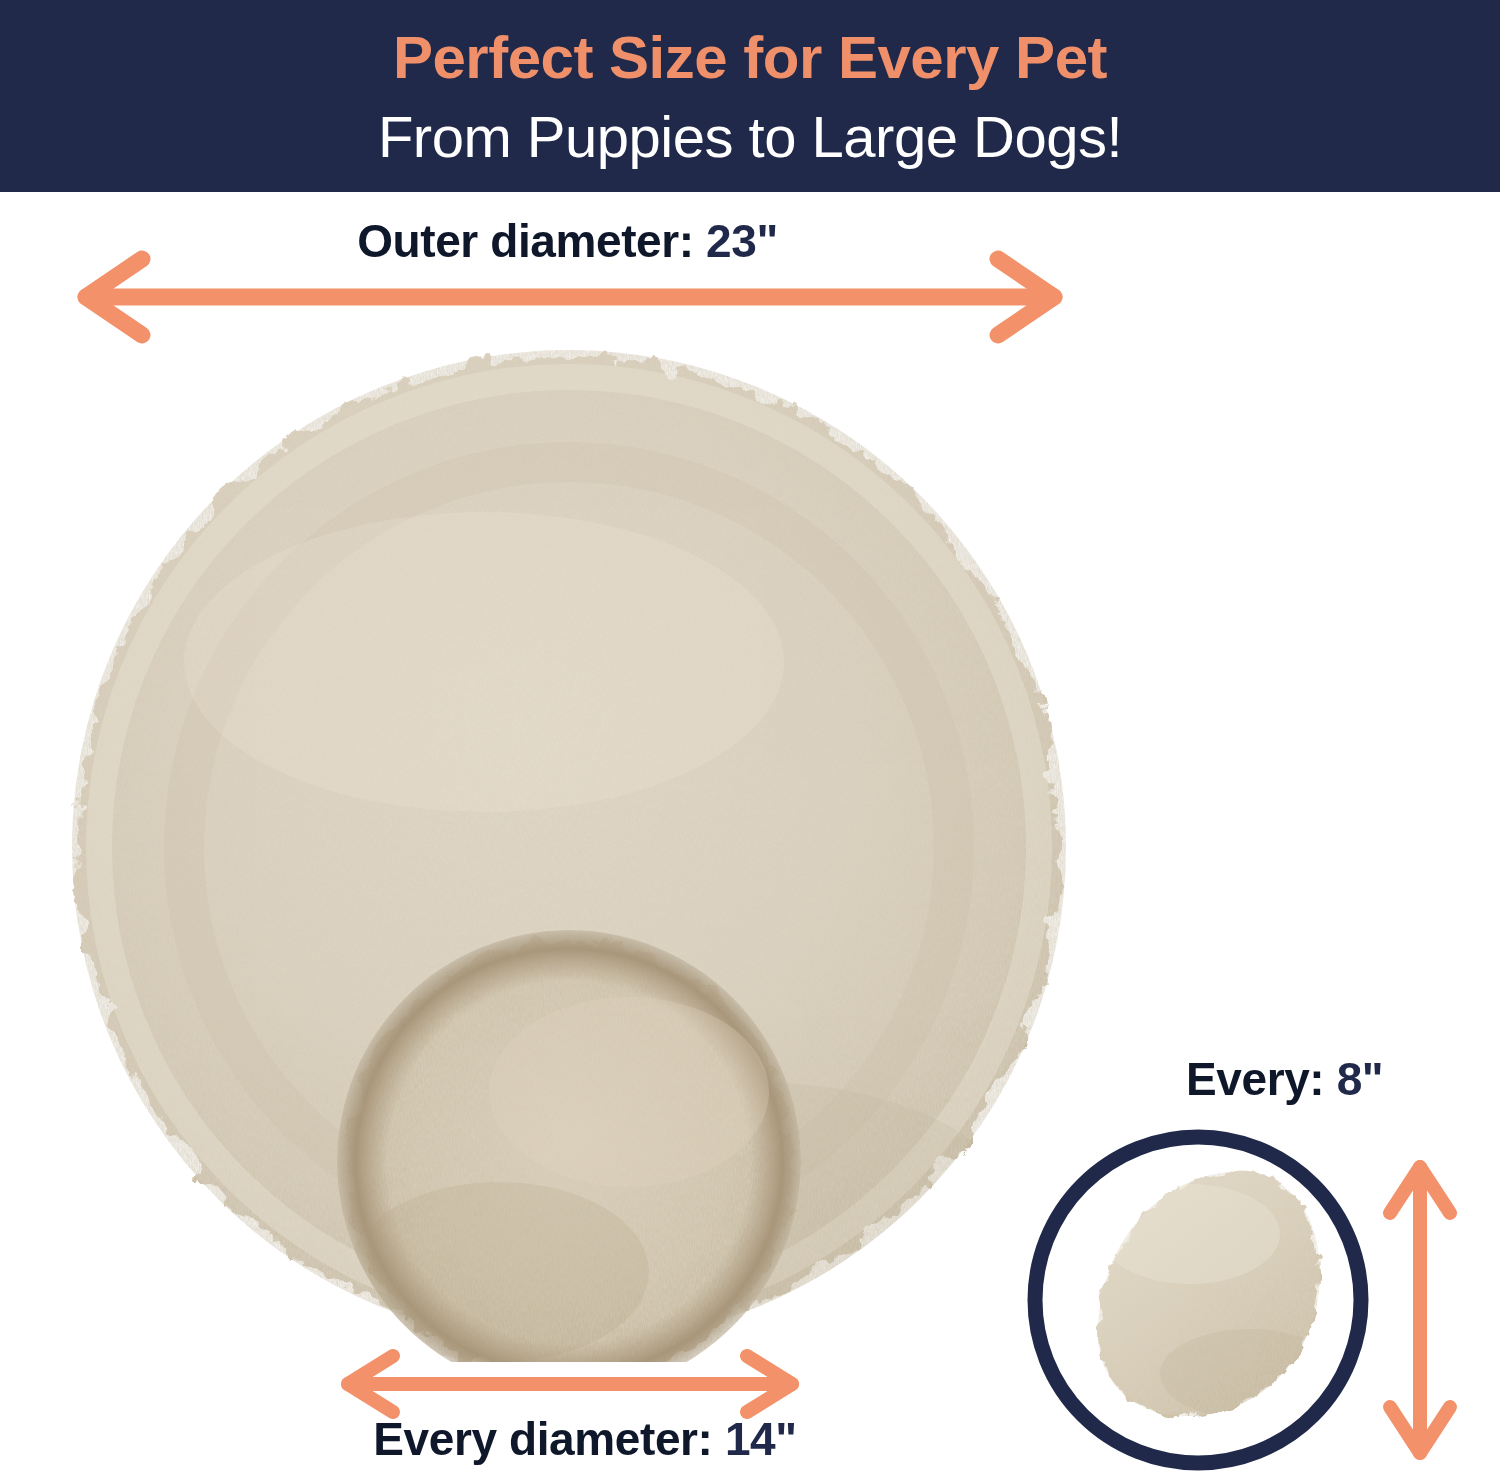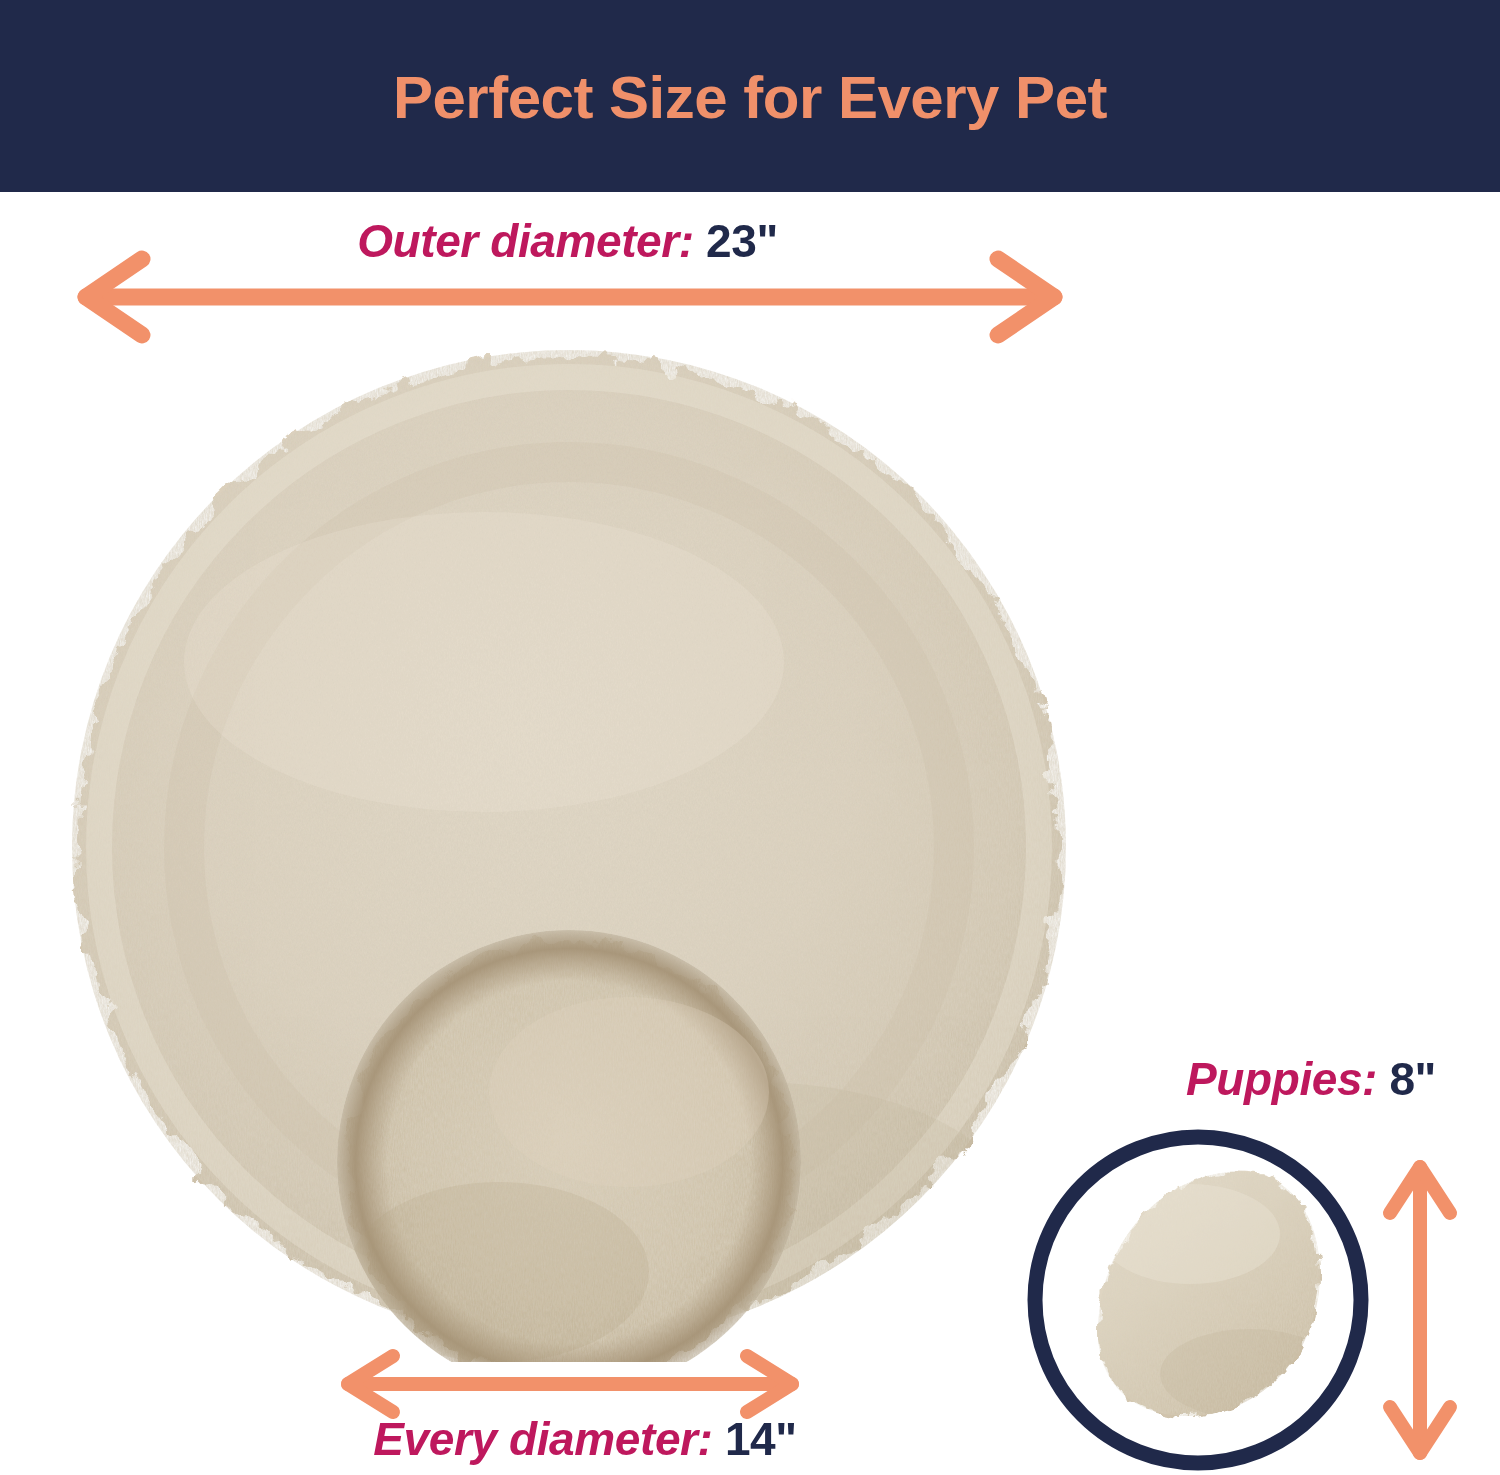--- a/index.html
+++ b/index.html
@@ -54,21 +54,21 @@
   }
 
   
   .dim-label {
     position: absolute;
     font-size: 46px;
     font-weight: bold;
     white-space: nowrap;
     letter-spacing: -0.4px;
   }
-  .dim-label .lbl { color: #be185d; font-style: italic; }
+  .dim-label .lbl { color: #0f172a; }
   .dim-label .val { color: #20294A; font-weight: bold; }
 
   #outer-label {
     left: 0;
     top: 214px;
     width: 1135px;
     text-align: center;
   }
   #inner-label {
     left: 330px;
@@ -109,20 +109,21 @@
   }
   .bed-svg { display: block; width: 100%; height: 100%; }
 </style>
 </head>
 <body>
 
 <div id="page">
 
   <div class="banner">
     <div class="banner-line1">Perfect Size for Every Pet</div>
+    <div class="banner-line2">From Puppies to Large Dogs!</div>
   </div>
 
   <div class="dim-label" id="outer-label">
     <span class="lbl">Outer diameter:</span>
     <span class="val">23"</span>
   </div>
 
   <svg class="arrow-svg" id="arrow-outer" width="1000" height="70" viewBox="0 0 1000 70">
     <g fill="none" stroke="#F2916A" stroke-width="17" stroke-linecap="round" stroke-linejoin="round">
       <line x1="16" y1="35" x2="984" y2="35"></line>
@@ -217,21 +218,21 @@
       <polyline points="412,-2 457,26 412,54"></polyline>
     </g>
   </svg>
 
   <div class="dim-label" id="inner-label">
     <span class="lbl">Every diameter:</span>
     <span class="val">14"</span>
   </div>
 
   <div class="dim-label" id="height-label">
-    <span class="lbl">Puppies:</span>
+    <span class="lbl">Every:</span>
     <span class="val">8"</span>
   </div>
 
   <div id="bed-inset">
     <svg class="bed-svg" viewBox="0 0 360 352" preserveAspectRatio="none">
       <defs>
         <filter id="fuzzEdge2" x="-15%" y="-15%" width="130%" height="130%">
           <feTurbulence type="fractalNoise" baseFrequency="0.05 0.05" numOctaves="4" seed="5" result="n2"></feTurbulence>
           <feDisplacementMap in="SourceGraphic" in2="n2" scale="16" xChannelSelector="R" yChannelSelector="G"></feDisplacementMap>
         </filter>

